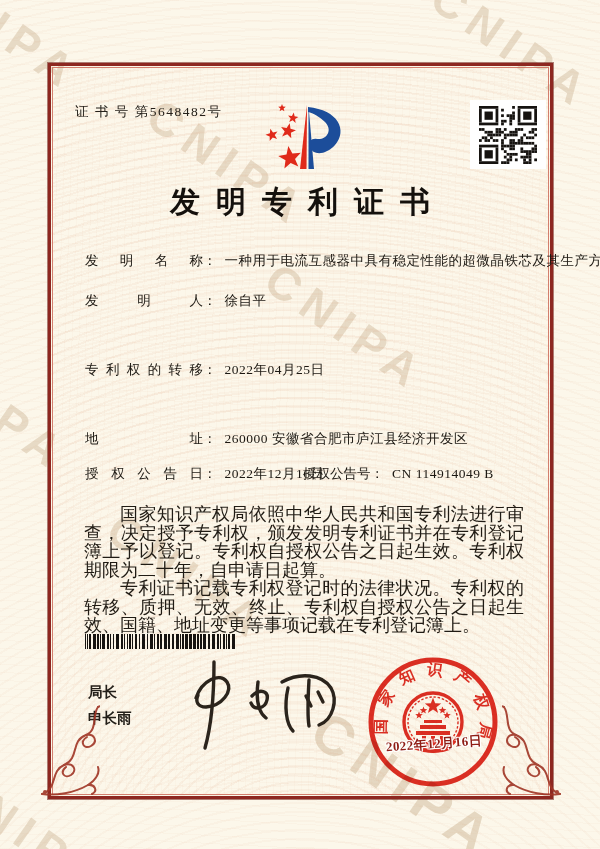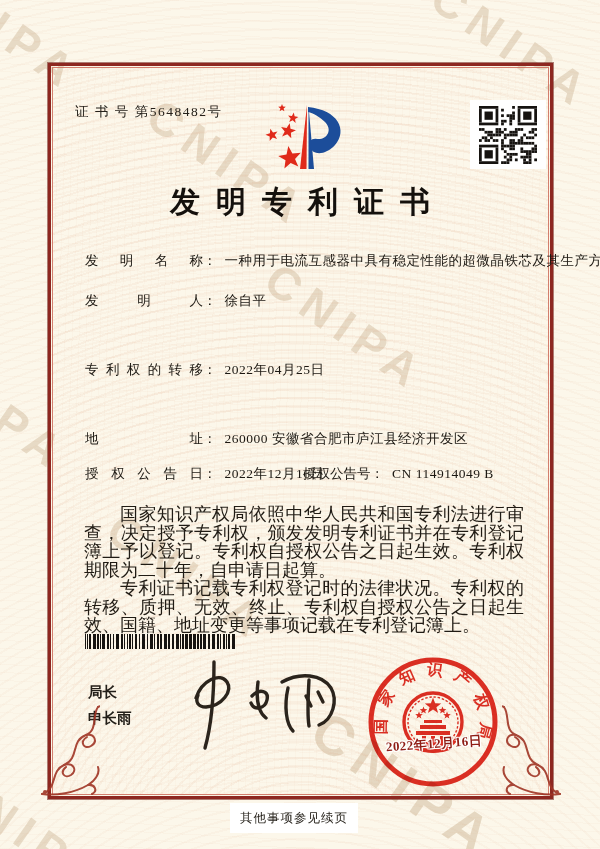--- a/index.html
+++ b/index.html
@@ -343,17 +343,14 @@
       <path d="M6,97 C22,92 14,74 28,68 C44,61 34,44 50,38 C62,33 56,18 62,10"></path>
       <path d="M28,68 c9,-3 14,5 7,10 c-6,4 -12,-2 -5,-8"></path>
       <path d="M50,38 c9,-2 12,7 5,11 c-7,4 -12,-4 -4,-9"></path>
       <path d="M62,10 c7,-3 10,4 5,8"></path>
       <path d="M6,97 C20,99 38,96 52,88 C60,83 64,76 62,70"></path>
       <path d="M52,88 c7,-1 10,6 4,9"></path>
       <circle cx="9" cy="95" r="2" fill="#a03525" stroke="none"></circle>
     </g>
   </svg>
 
-  <div class="abs" id="note-box">
-    <span class="serif">其他事项参见续页</span>
-  </div>
 
 </div>
 
 </body></html>

